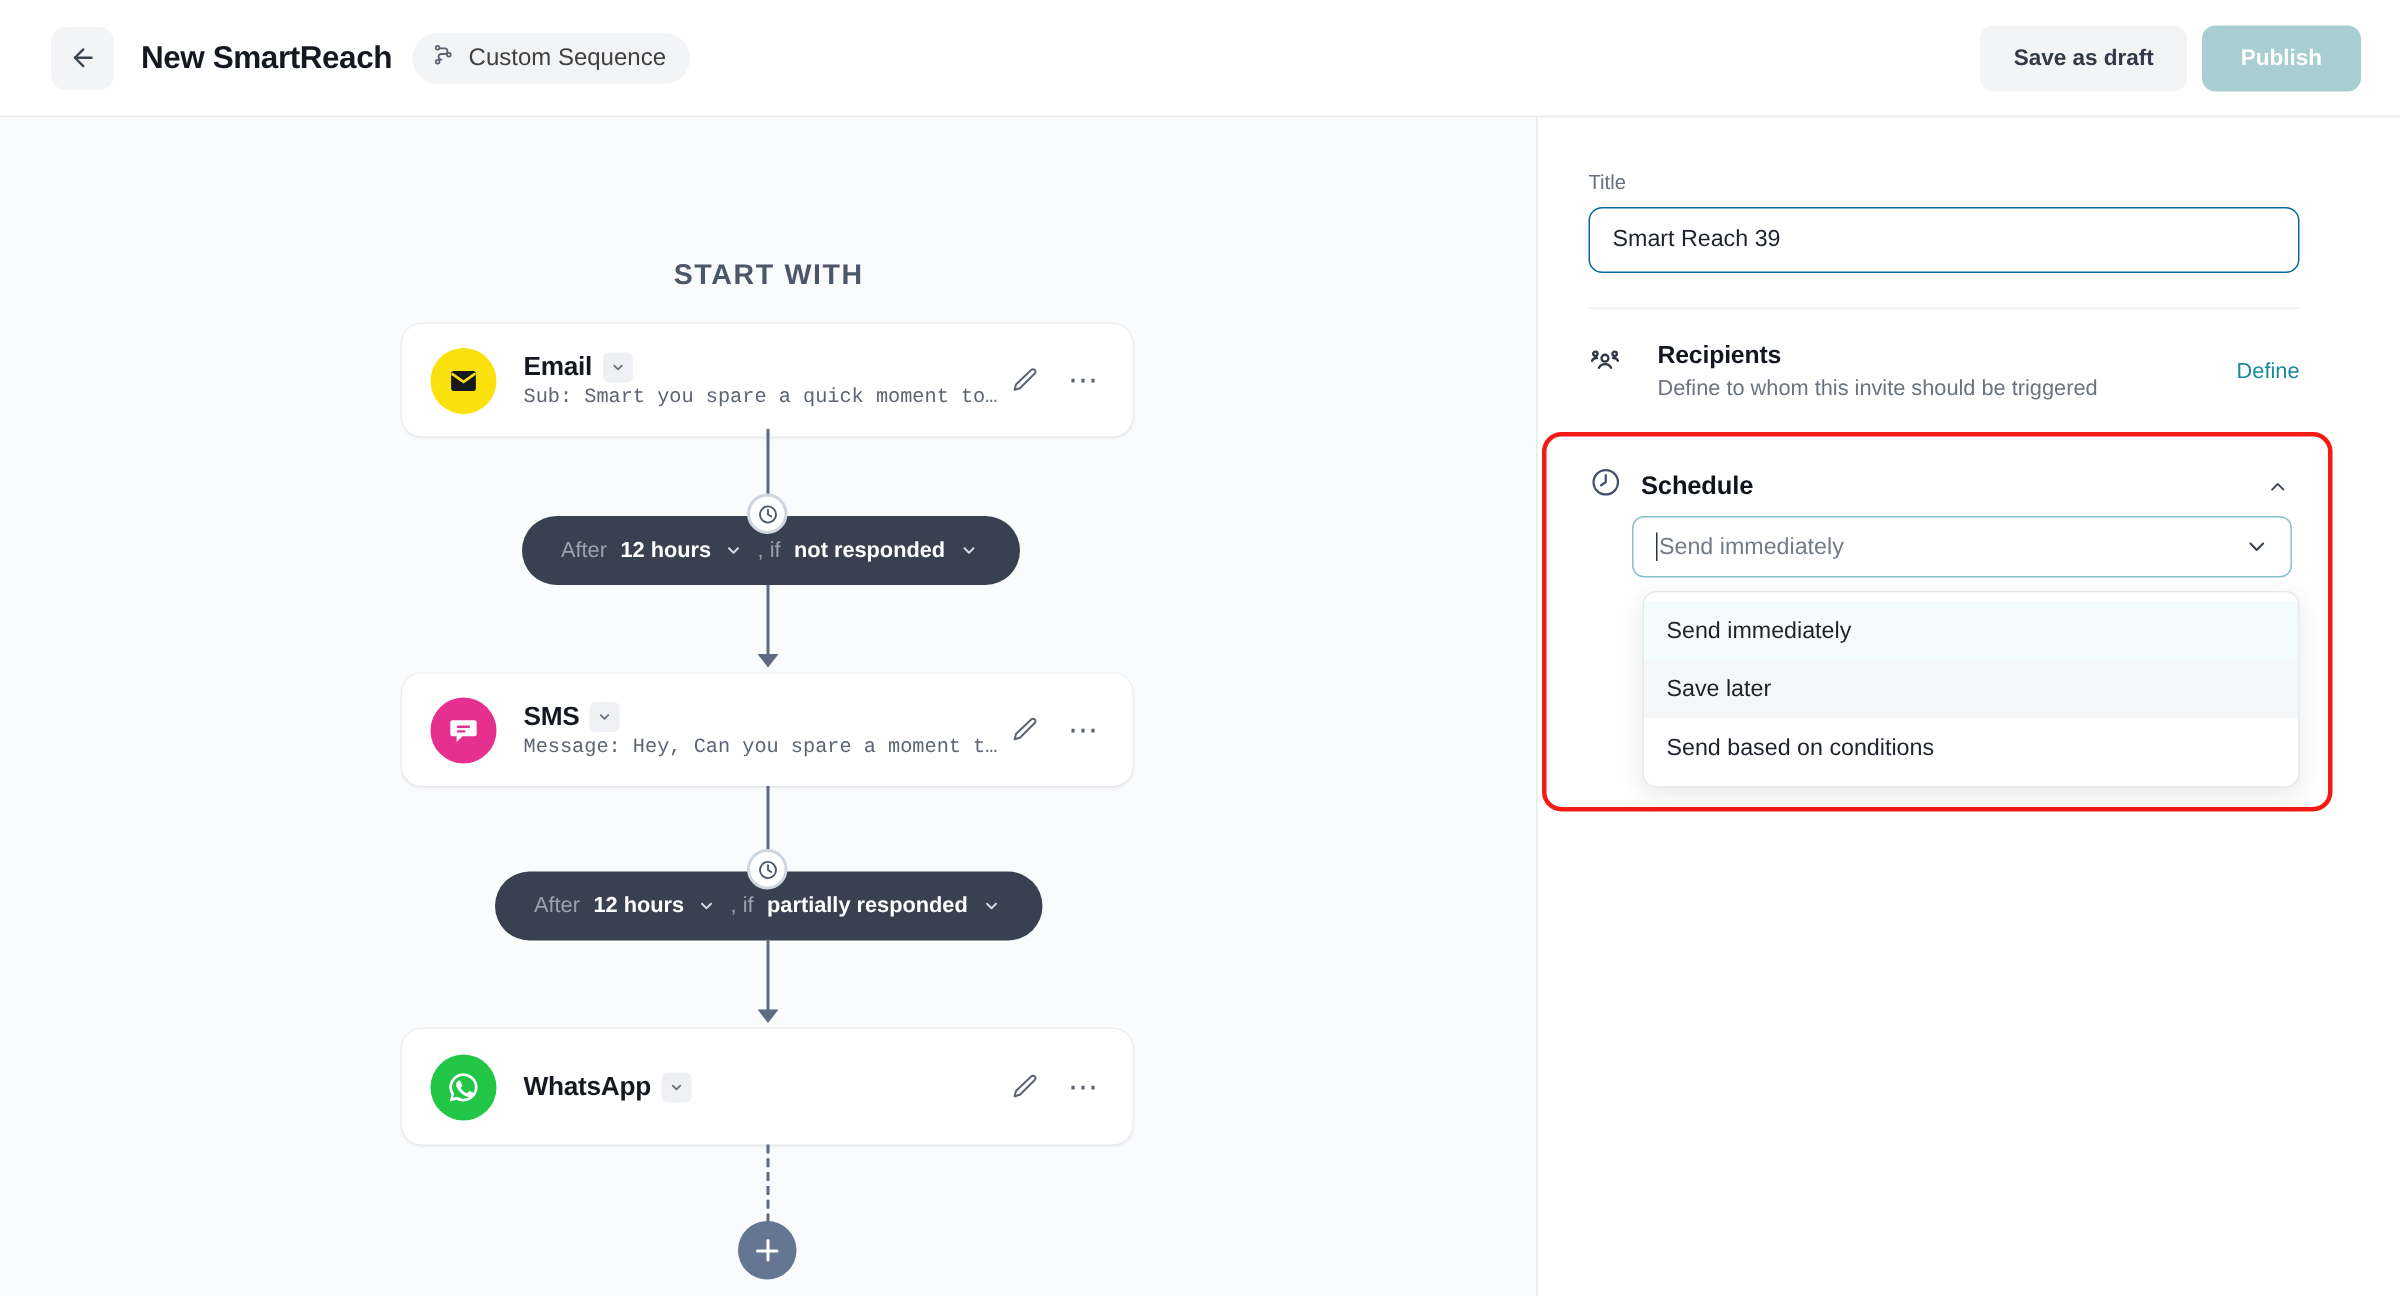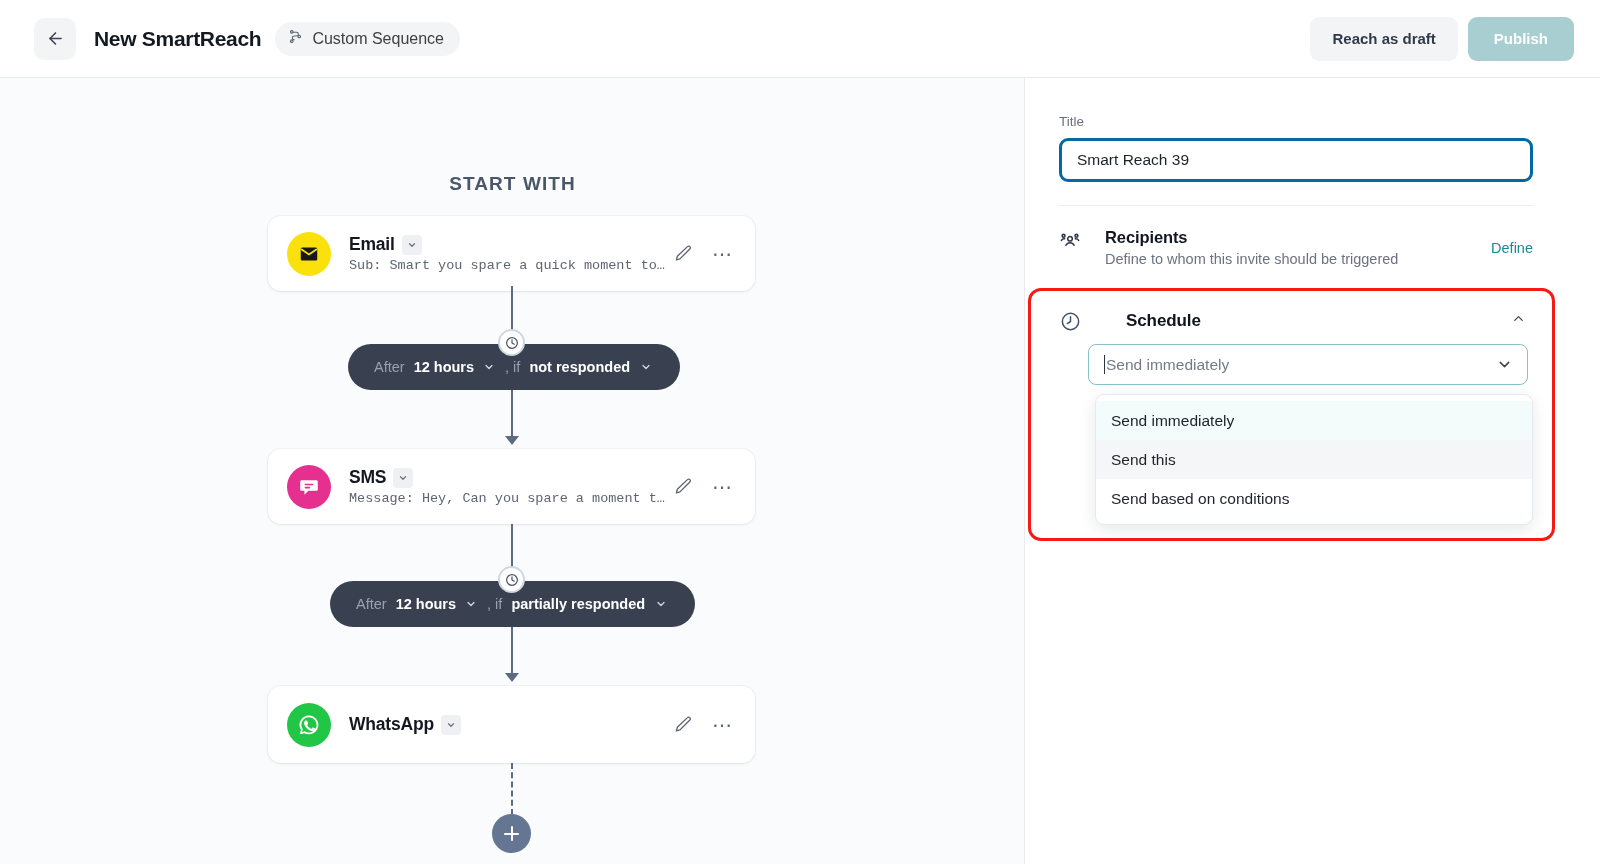--- a/index.html
+++ b/index.html
@@ -209,21 +209,21 @@
     position: absolute; top: 78px; left: 1026px;
     width: 574px; height: 786px;
     background: #ffffff;
     padding: 36px 42px 0 33px;
   }
   .field-label {
     font-size: 13.5px; color: #69707d; margin-bottom: 9px;
   }
   .title-input {
     width: 474px; height: 44px;
-    border: 3px solid #0369a1; border-radius: 9px;
+    border: 1px solid #0369a1; border-radius: 9px;
     padding: 0 15px;
     font-family: inherit; font-size: 15.5px; color: #1d222b;
     background: #ffffff; outline: none;
   }
   .divider { width: 474px; height: 1px; background: #eceef1; margin: 23px 0 0 0; }
 
   .recipients {
     display: flex; align-items: flex-start;
     margin-top: 22px; width: 474px;
   }
@@ -238,23 +238,22 @@
 
   
   .sched-card {
     position: absolute; left: 1028px; top: 288px;
     width: 527px; height: 253px;
     border: 3px solid #f41b16;
     border-radius: 13px;
     background: #ffffff;
   }
   .sched-head {
-    display: flex; align-items: flex-start;
+    display: flex; align-items: center;
     padding: 20px 26px 0 29px;
-    gap: 32px;
   }
   .sched-title {
     margin-left: 13px;
     font-size: 17px; font-weight: 700; color: #10141d; letter-spacing: -0.1px;
   }
   .sched-collapse { margin-left: auto; cursor: pointer; display: flex; }
 
   .select-wrap {
     position: absolute; left: 1088px; top: 344px;
     width: 440px; height: 41px;
@@ -308,21 +307,21 @@
       <svg width="15" height="15" viewBox="0 0 24 24" fill="none" stroke="#5d6573" stroke-width="1.9" stroke-linecap="round" stroke-linejoin="round">
         <circle cx="6" cy="4.5" r="2"></circle>
           <circle cx="18" cy="12" r="2"></circle>
           <circle cx="6" cy="19.5" r="2"></circle>
         <path d="M8 5.2h5.5a3 3 0 0 1 0 6H10a3 3 0 0 0 0 6H8"></path>
       </svg>
     </span>
     <span class="lbl">Custom Sequence</span>
   </div>
   <div class="topbar-right">
-    <button class="btn-draft">Reach as draft</button>
+    <button class="btn-draft">Save as draft</button>
     <button class="btn-publish">Publish</button>
   </div>
 </div>
 
 <div class="canvas">
   <div class="flow">
 
     <div class="start-label">START WITH</div>
 
     <div class="node" style="top:138px; height:75px;">
@@ -520,15 +519,15 @@
   <span class="select-ph">Send immediately</span>
   <span class="select-chev">
     <svg width="17" height="17" viewBox="0 0 24 24" fill="none" stroke="#3b4352" stroke-width="2" stroke-linecap="round" stroke-linejoin="round">
         <polyline points="6 9 12 15 18 9"></polyline>
       </svg>
   </span>
 </div>
 
 <div class="dropdown">
   <div class="dd-opt selected">Send immediately</div>
-  <div class="dd-opt hovered">Send this</div>
+  <div class="dd-opt hovered">Save later</div>
   <div class="dd-opt">Send based on conditions</div>
 </div>
 
 </body></html>

